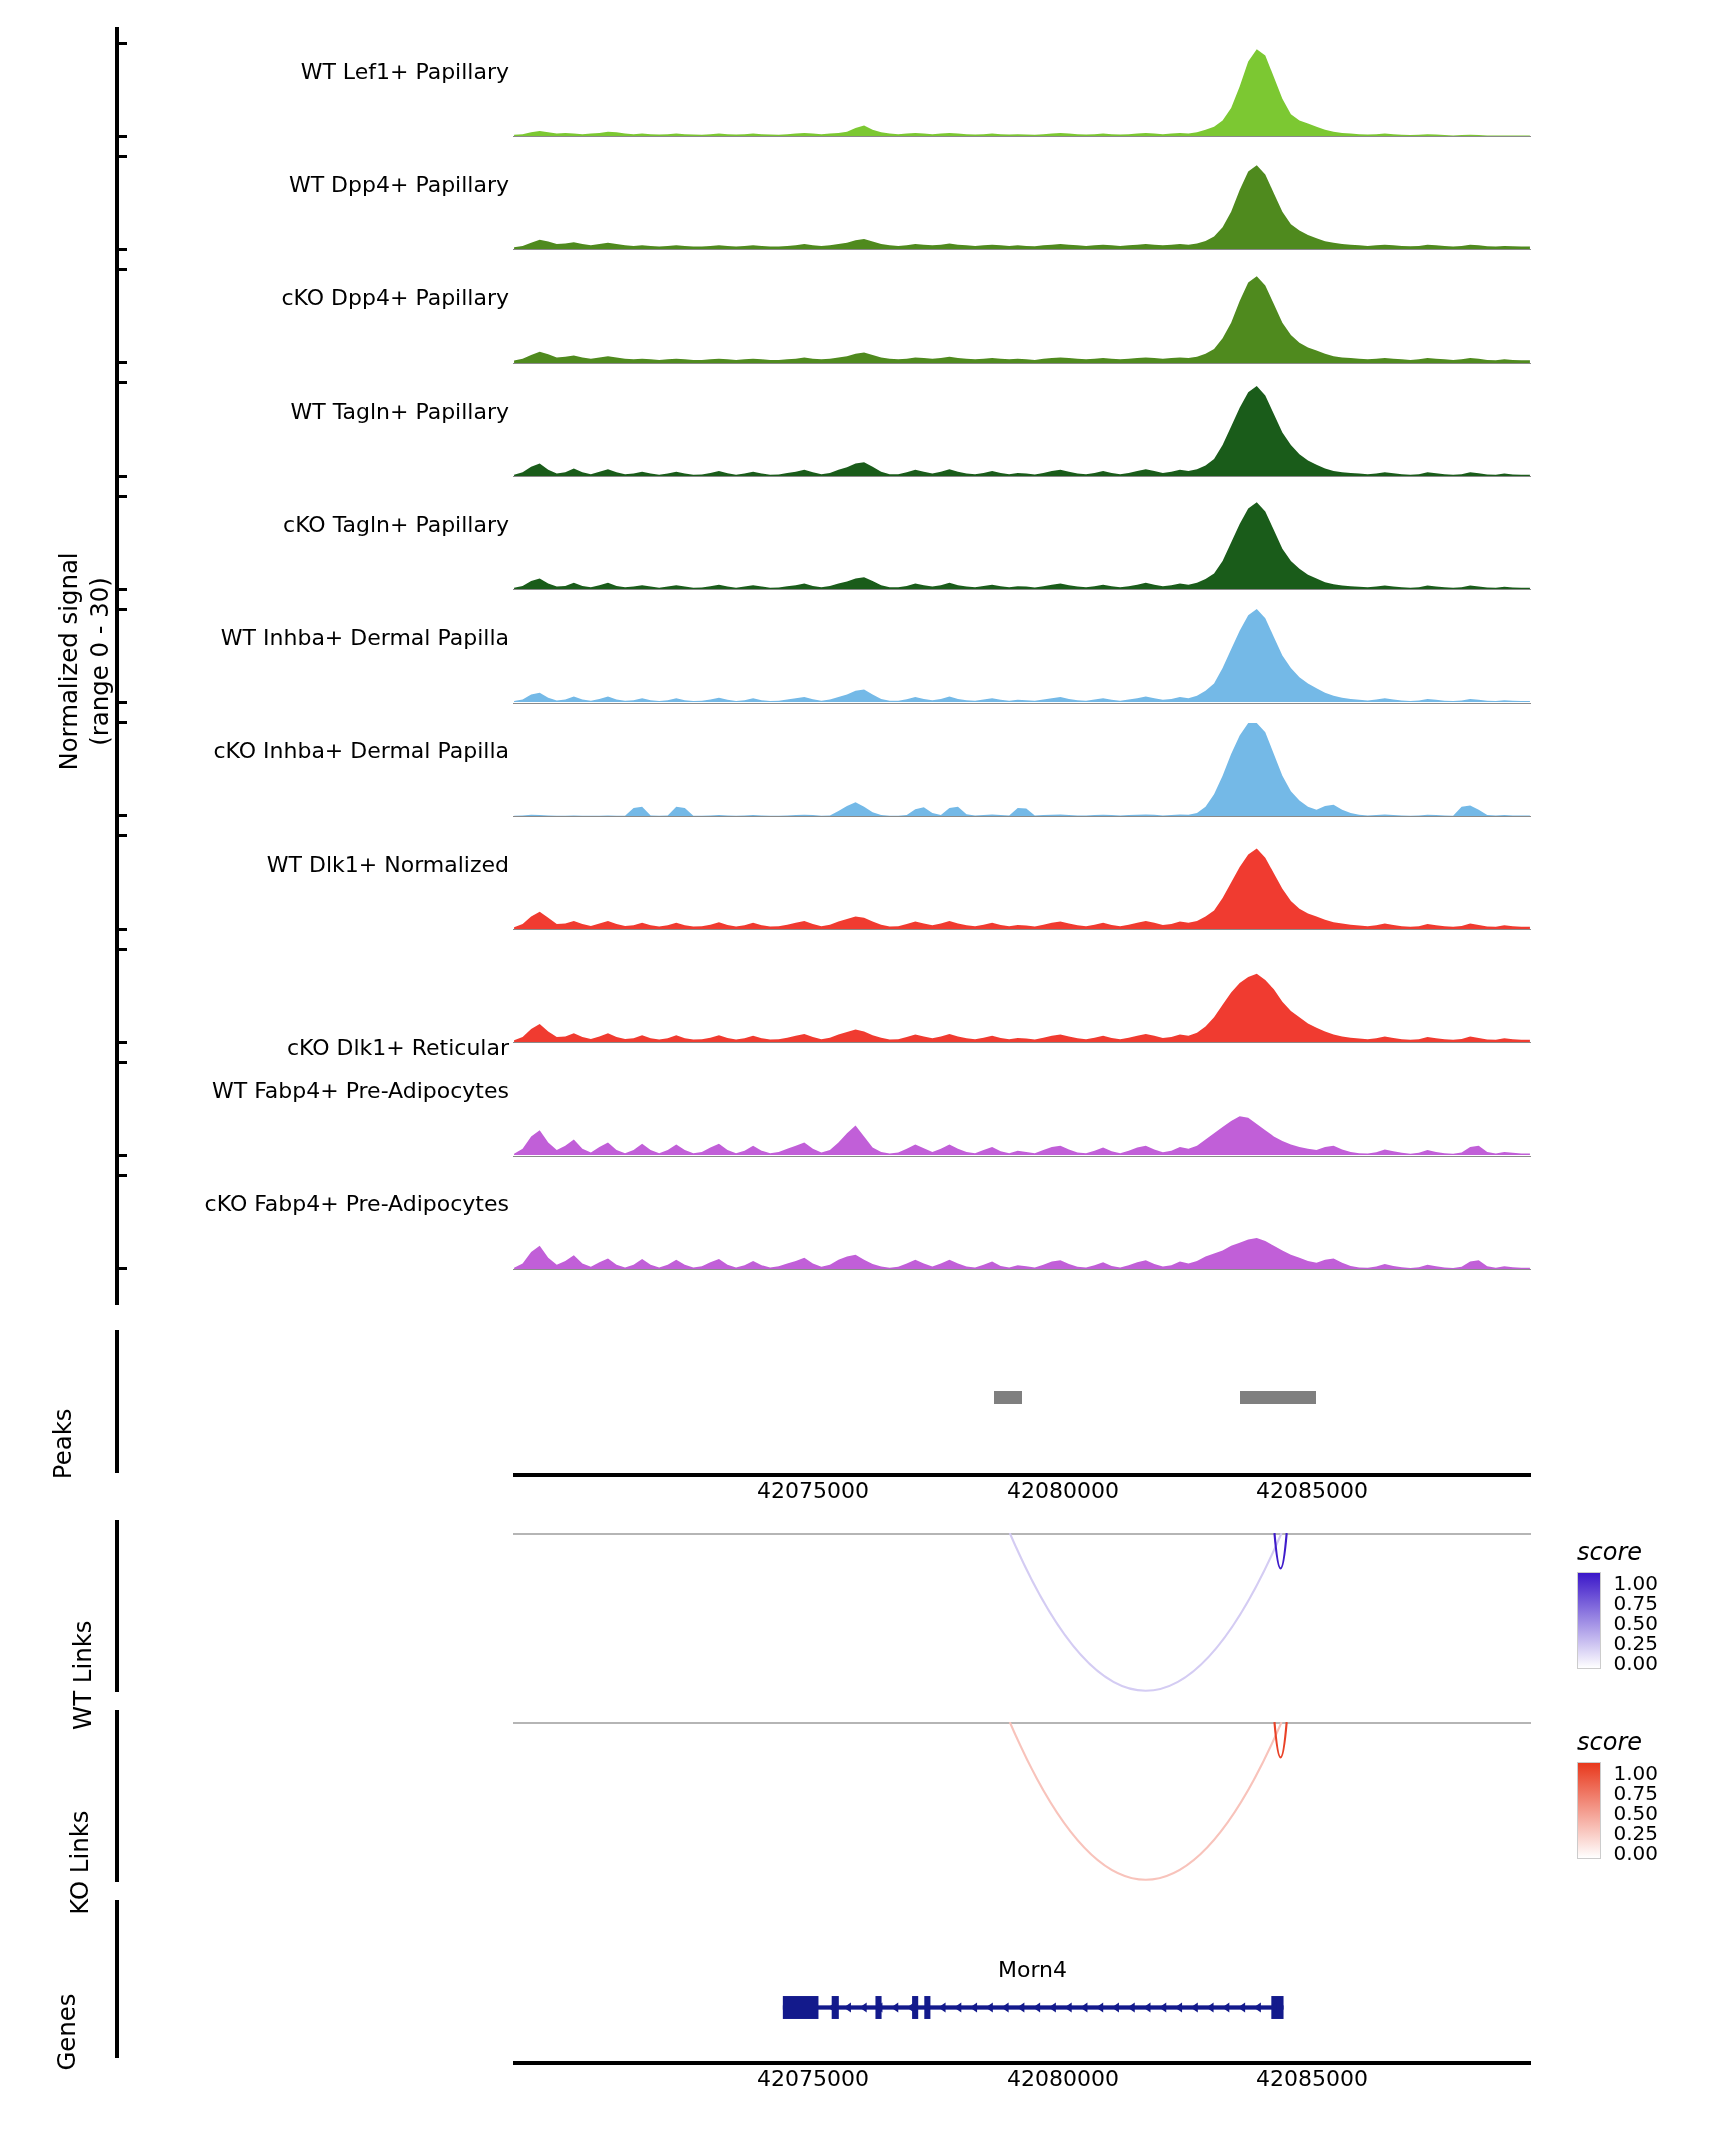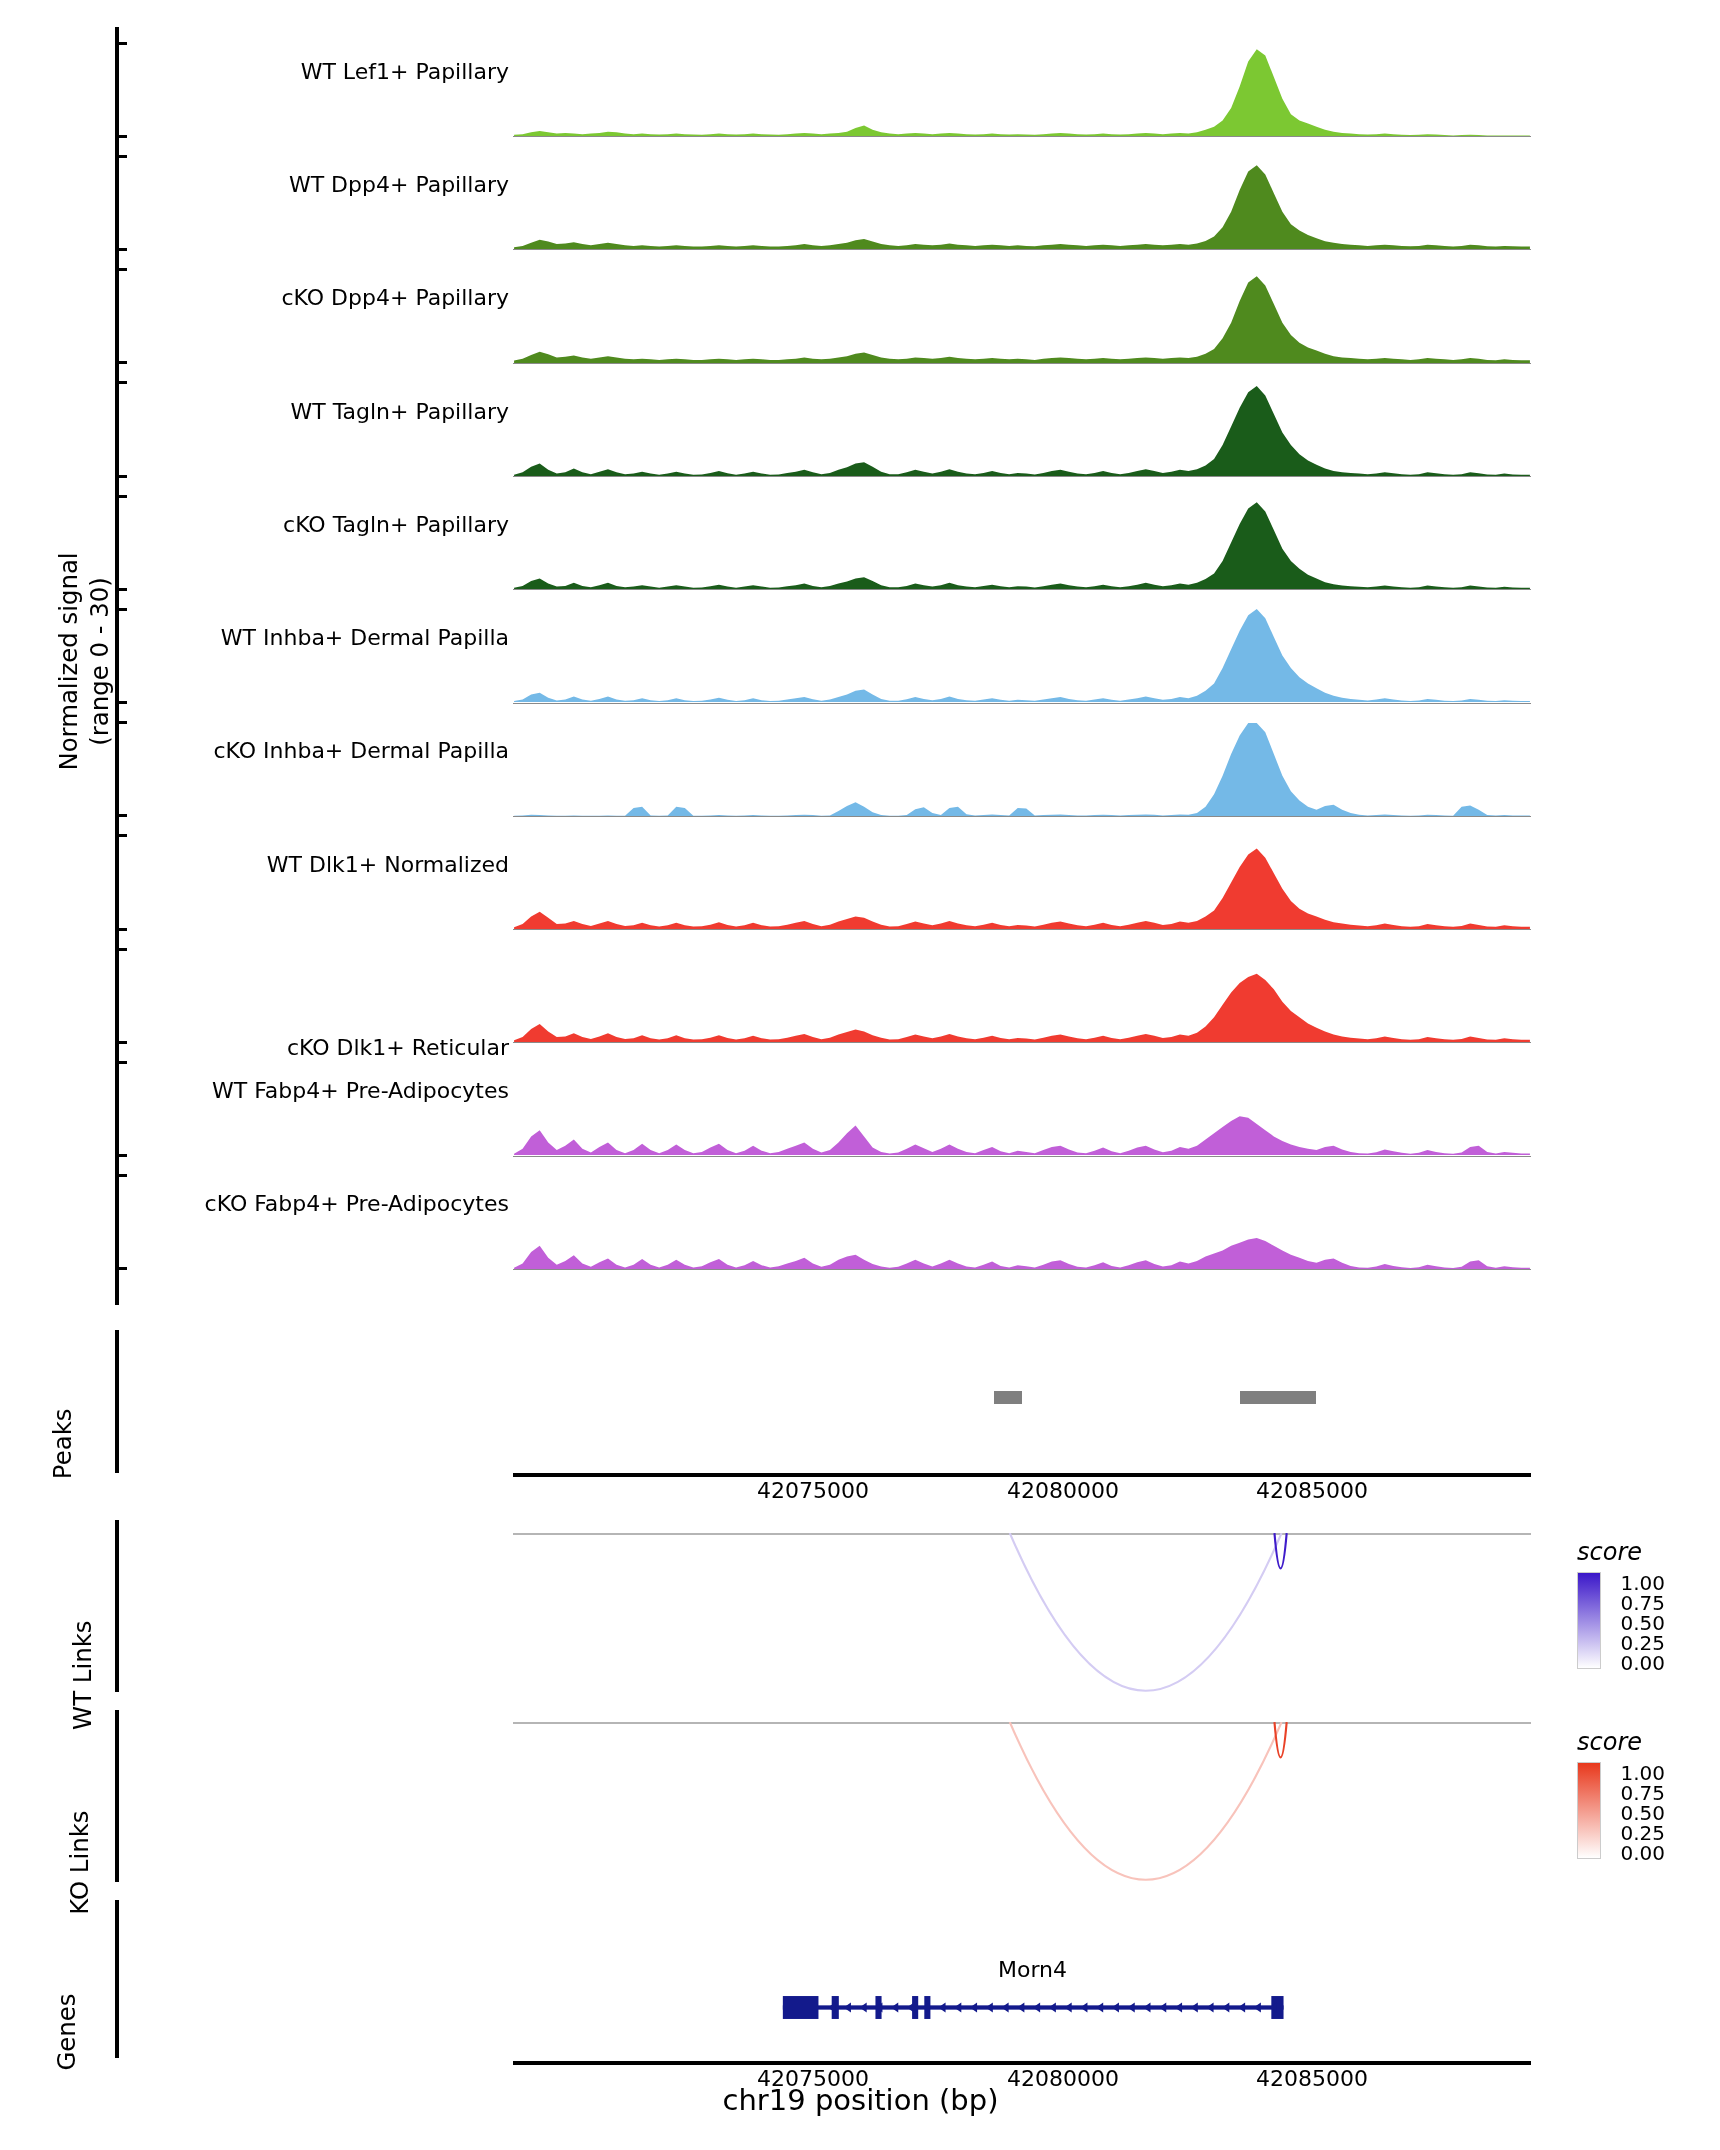--- a/index.html
+++ b/index.html
@@ -96,21 +96,21 @@
     align-items: center;
   }
   .legend-bar {
     width: 21.5px;
     border: 0.7px solid #cccccc;
   }
   .legend-ticks {
     display: flex;
     flex-direction: column;
     justify-content: space-between;
-    margin-left: 20px;
+    margin-left: 13px;
     font-size: 20px;
     line-height: 1;
   }
 
   
   .gene-name {
     position: absolute;
     font-size: 22px;
     text-align: center;
     white-space: nowrap;
@@ -297,21 +297,20 @@
       </svg>
     </div>
 
   <div class="axis-line" style="left:513px; top:2061px; width:1018px;"></div>
   <div id="xticks-bottom">
       <div class="axis-label" style="left: 654px; width: 215px; top: 2066px;">42075000</div>
       <div class="axis-label" style="left: 904px; width: 215px; top: 2066px;">42080000</div>
       <div class="axis-label" style="left: 1153px; width: 215px; top: 2066px;">42085000</div>
     </div>
 
-  <div class="xaxis-title" style="top:2083px; left:0;">chr19 position (bp)</div>
 
   <div class="legend" style="left:1577px; top:1538px;">
     <div class="legend-title">score</div>
     <div class="legend-row">
       <div class="legend-bar" id="wt-legend-bar" style="height: 95px; background: linear-gradient(rgb(59, 23, 201), rgb(255, 255, 255));"></div>
       <div class="legend-ticks" id="wt-legend-ticks" style="height:95px;">
           <div>1.00</div>
           <div>0.75</div>
           <div>0.50</div>
           <div>0.25</div>

